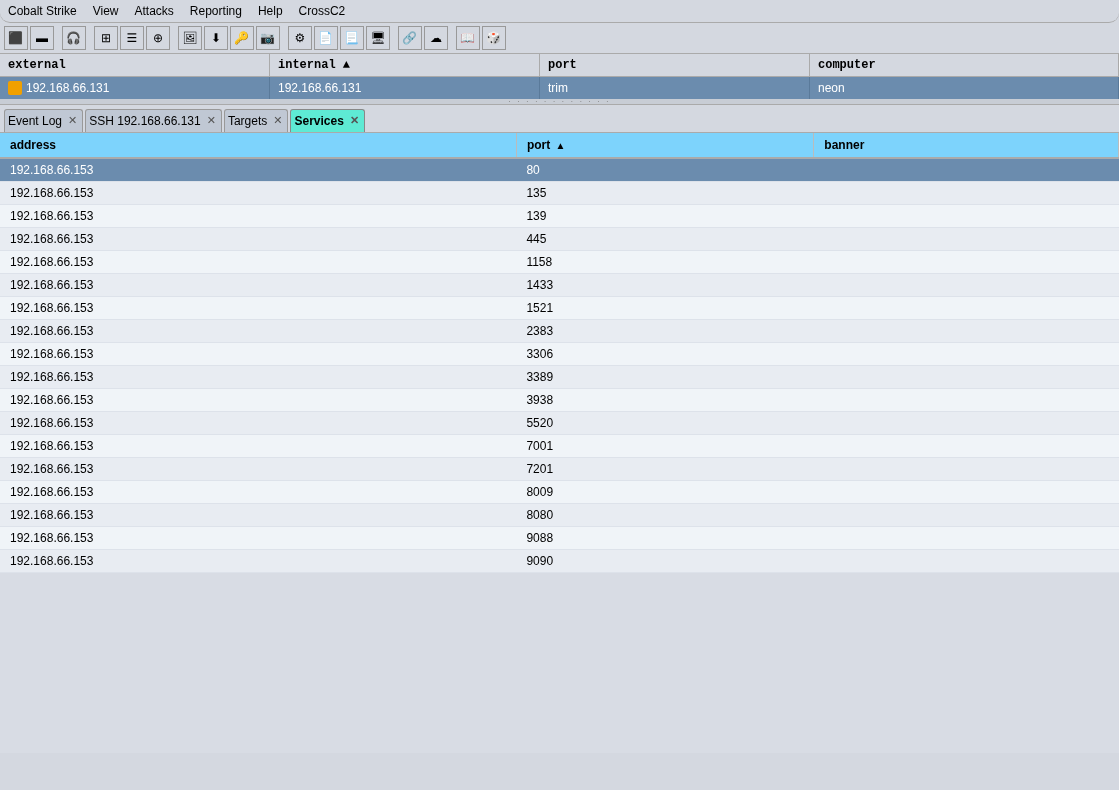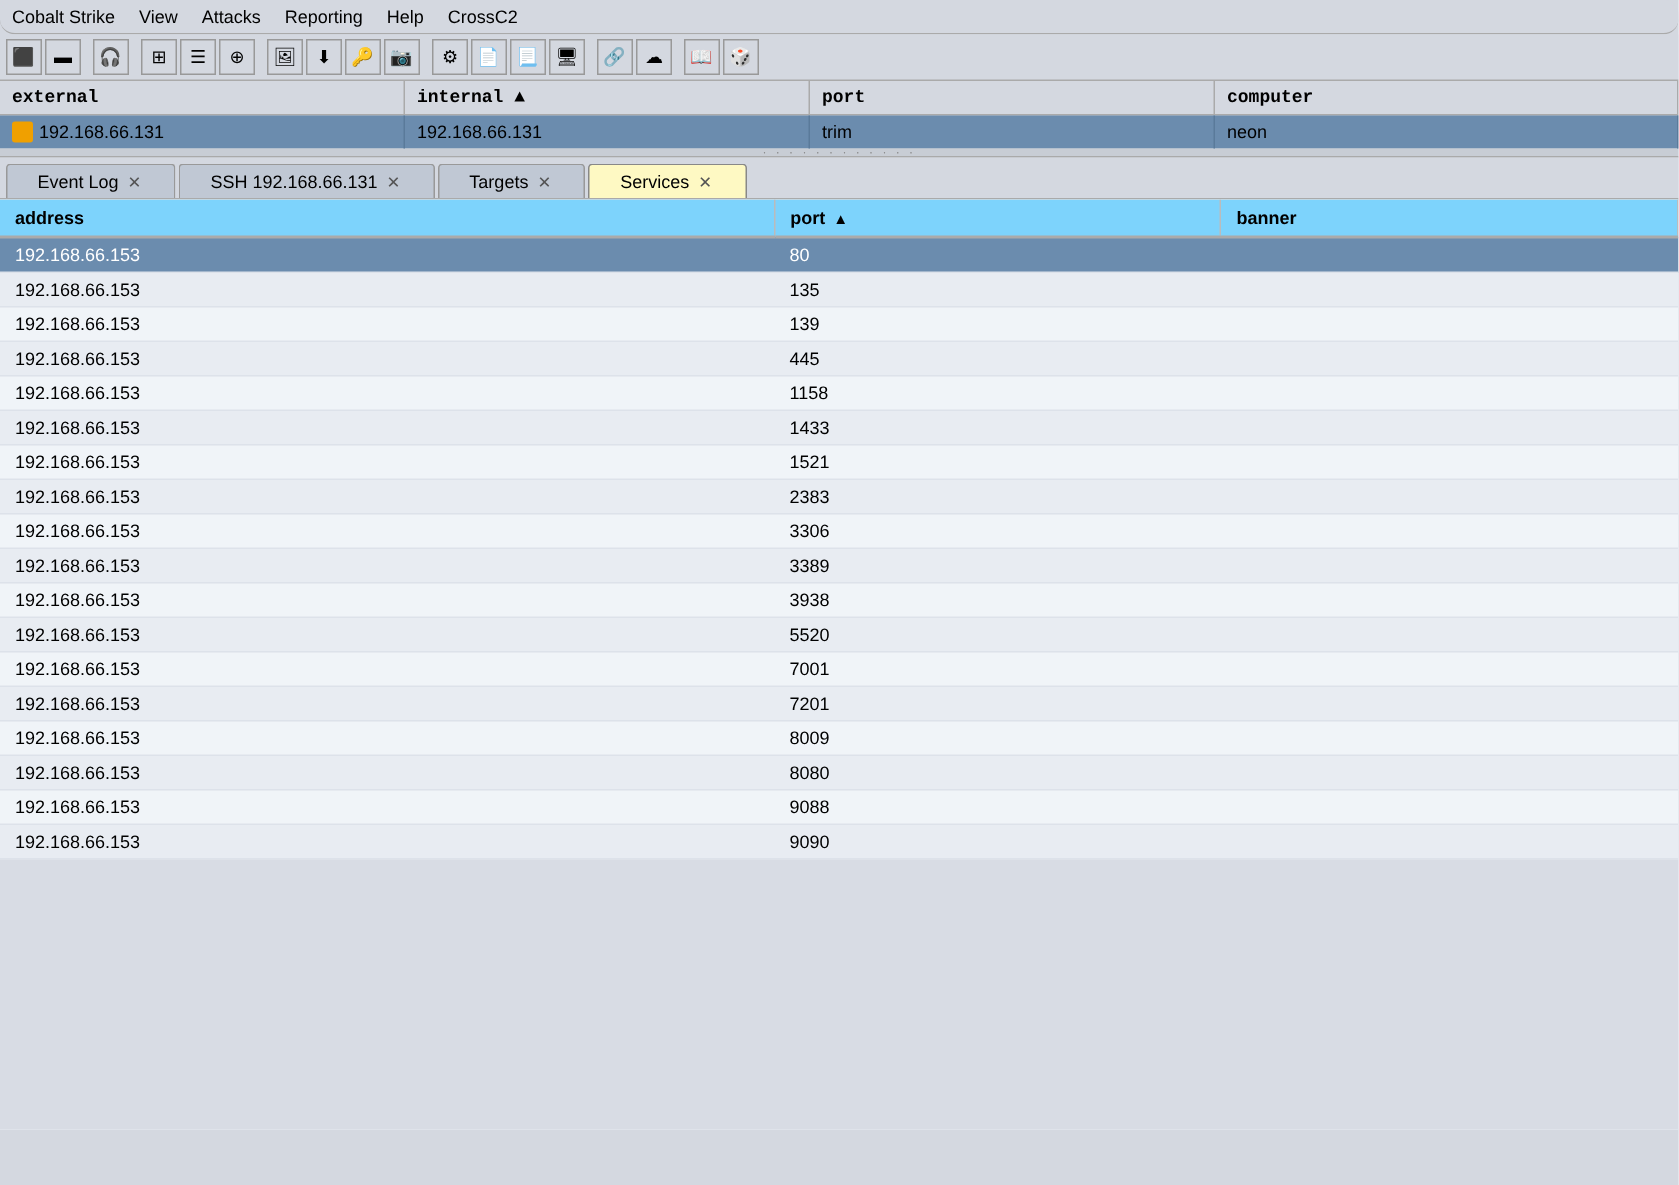--- a/index.html
+++ b/index.html
@@ -54,21 +54,21 @@
       border-right: 1px solid #aaa;
       color: #000;
       font-family: Liberation Mono, monospace;
     }
 
     
     .session-row {
       display: grid;
       grid-template-columns: 270px 270px 270px 1fr;
       background: #6b8cae;
-      color: #000000;
+      color: #ffffff;
     }
     .session-cell {
       padding: 4px 8px;
       font-size: 12px;
       border-right: 1px solid #5a7a9a;
       display: flex; align-items: center; gap: 4px;
     }
     .session-icon {
       width: 14px; height: 14px;
       background: #f0a000;
@@ -88,35 +88,35 @@
     .drag-dots { color: #888; font-size: 8px; letter-spacing: 2px; }
 
     
     .tabs {
       display: flex;
       background: #d4d8e0;
       padding: 4px 4px 0 4px;
       border-bottom: 1px solid #aaa;
     }
     .tab {
-      padding: 4px 20px;
+      padding: 4px 3px;
       background: #c0c8d4;
       border: 1px solid #999;
       border-bottom: none;
       cursor: pointer;
       font-size: 12px;
       margin-right: 2px;
-      display: flex; align-items: flex-end; gap: 4px;
+      display: flex; align-items: flex-start; gap: 4px;
       border-radius: 3px 3px 0 0;
       color: #000;
     }
     .tab.active {
-      background: #fef9c3;
+      background: #5eead4;
       border-color: #888;
-      font-weight: normal;
+      font-weight: bold;
     }
     .tab-close {
       cursor: pointer;
       font-size: 11px;
       color: #555;
       padding: 0 2px;
     }
 
     
     .content {

